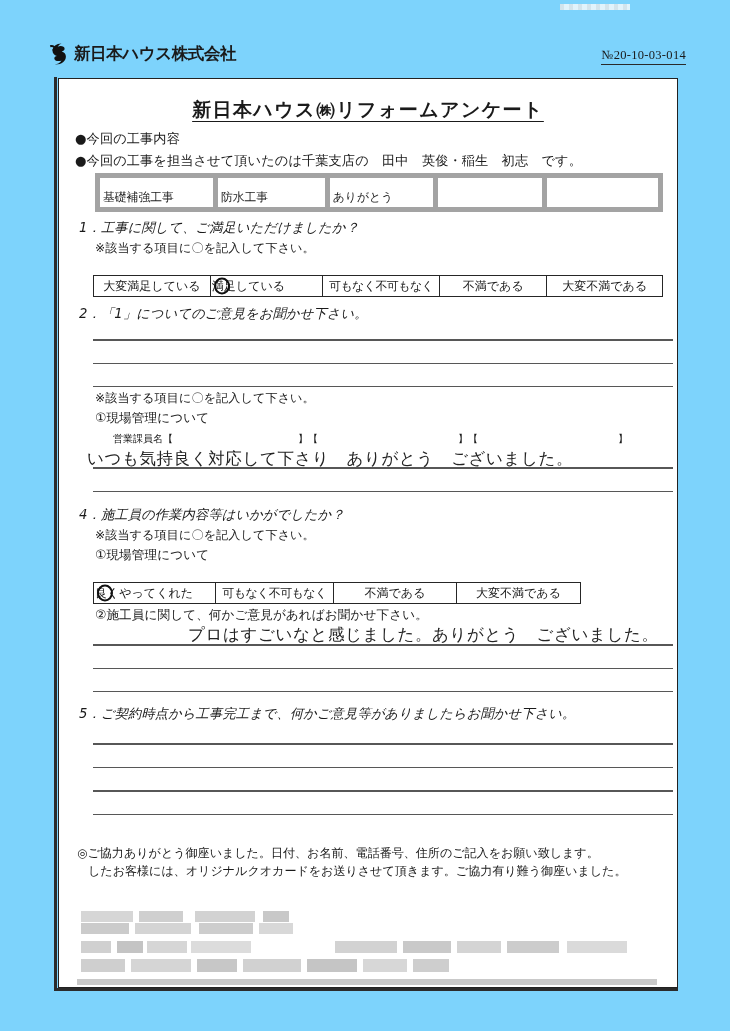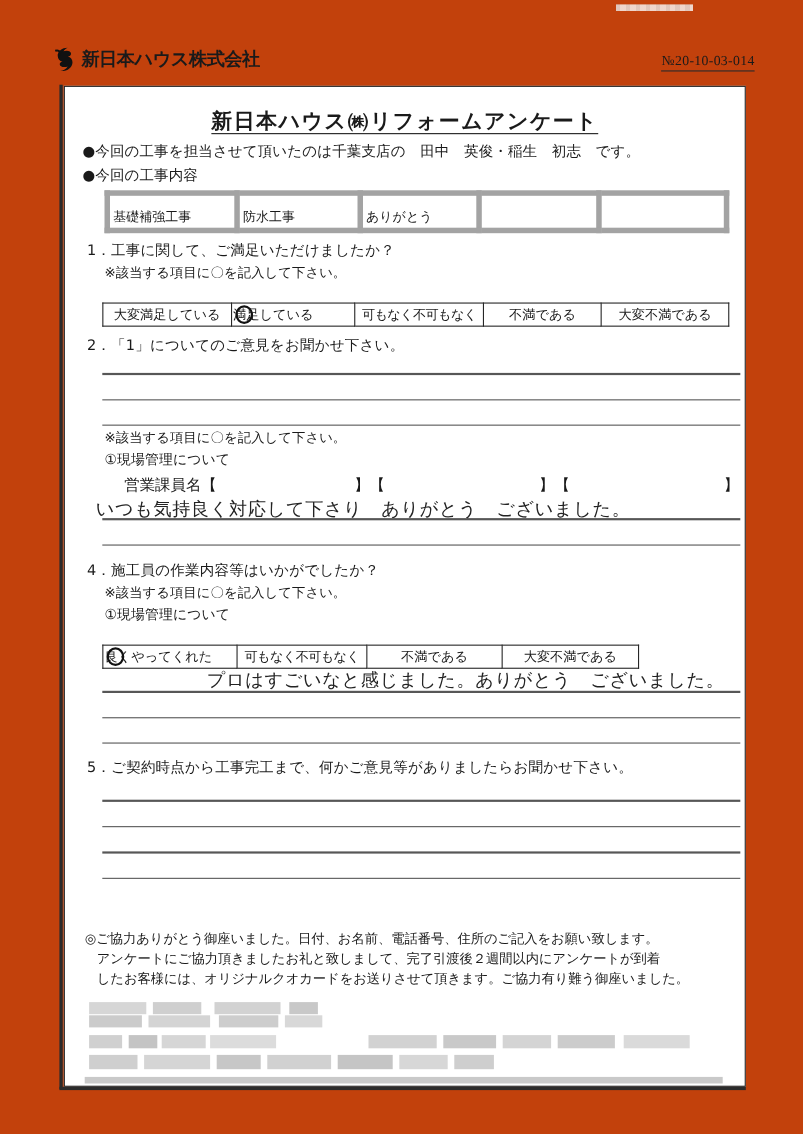--- a/index.html
+++ b/index.html
@@ -9,21 +9,21 @@
   }
   body {
     font-family: "Liberation Serif", "DejaVu Serif", serif;
     color: #1a1a1a;
   }
 
   #page {
     position: relative;
     width: 730px;
     height: 1031px;
-    background: #c2410c;
+    background: #7dd3fc;
     overflow: hidden;
   }
 
   
   .scan-top-noise {
     position: absolute;
     top: 4px;
     left: 560px;
     width: 70px;
     height: 6px;
@@ -116,20 +116,21 @@
     margin: 3px 0 0 2px;
     white-space: nowrap;
     letter-spacing: .1px;
   }
   .q-line {
     font-family: "DejaVu Sans", "Liberation Sans", sans-serif;
     font-size: 13.2px;
     margin: 0 0 0 6px;
     letter-spacing: .2px;
     white-space: nowrap;
+    font-style: italic;
   }
   .sub-line {
     font-family: "DejaVu Sans", "Liberation Sans", sans-serif;
     font-size: 12.1px;
     margin: 3px 0 2px 22px;
     letter-spacing: .1px;
     white-space: nowrap;
   }
   .sub-line2 {
     font-family: "DejaVu Sans", "Liberation Sans", sans-serif;
@@ -210,21 +211,21 @@
     letter-spacing: .6px;
   }
   .hand-wrap {
     position: absolute;
     pointer-events: none;
   }
 
   
   .brackets {
     font-family: "DejaVu Sans", "Liberation Sans", sans-serif;
-    font-size: 14px;
+    font-size: 10px;
     margin: 5px 18px 0 40px;
     display: flex;
     white-space: nowrap;
   }
   .brk { letter-spacing: 0; }
   .brk-space { display: inline-block; }
 
   
   .footer-note {
     position: absolute;
@@ -287,22 +288,22 @@
     </div>
     <div class="doc-no">№20-10-03-014</div>
   </div>
 
   <div class="sheet">
     <div class="thick-bottom"></div>
     <div class="sheet-inner">
 
       <div class="title">新日本ハウス㈱リフォームアンケート</div>
 
+      <div class="bullet-line">●今回の工事内容</div>
       <div class="bullet-line">●今回の工事を担当させて頂いたのは千葉支店の　田中　英俊・稲生　初志　です。</div>
-      <div class="bullet-line">●今回の工事内容</div>
 
       <table class="grid work">
         <tbody>
             <tr>
           <td style="width:120px">基礎補強工事</td>
           <td style="width:115px">防水工事</td>
           <td style="width:110px">ありがとう</td>
           <td style="width:115px"></td>
           <td style="width:122px"></td>
         </tr>
@@ -374,20 +375,21 @@
             <span class="mark-o"></span>
             <span>良くやってくれた</span>
           </td>
           <td class="tight" style="width:118px">可もなく不可もなく</td>
           <td style="width:123px">不満である</td>
           <td style="width:124px">大変不満である</td>
         </tr>
       </tbody>
         </table>
 
+      <div class="sub-line2">②施工員に関して、何かご意見があればお聞かせ下さい。</div>
 
       <div class="rules" style="margin-top:20px;width:580px;position:relative">
         <div class="hand-wrap" style="left:95px;top:-20px">
           <span class="hand">プロはすごいなと感じました。ありがとう　ございました。</span>
         </div>
         <div class="rule"></div>
         <div class="rule-gap"></div>
         <div class="rule"></div>
         <div class="rule-gap"></div>
         <div class="rule"></div>
@@ -402,21 +404,20 @@
         <div class="rule-gap"></div>
         <div class="rule"></div>
         <div class="rule-gap"></div>
         <div class="rule"></div>
         <div class="rule-gap"></div>
         <div class="rule"></div>
       </div>
 
       <div class="footer-note">
         <div class="l1">◎ご協力ありがとう御座いました。日付、お名前、電話番号、住所のご記入をお願い致します。</div>
-        <div class="l2">アンケートにご協力頂きましたお礼と致しまして、完了引渡後２週間以内にアンケートが到着</div>
         <div class="l3">したお客様には、オリジナルクオカードをお送りさせて頂きます。ご協力有り難う御座いました。</div>
       </div>
 
       <div class="redacted" title="">
         <div class="px" style="left:4px;  top:0px;  width:52px; height:11px; background:#d6d6d6"></div>
         <div class="px" style="left:62px; top:0px;  width:44px; height:11px; background:#cfcfcf"></div>
         <div class="px" style="left:118px;top:0px;  width:60px; height:11px; background:#d2d2d2"></div>
         <div class="px" style="left:186px;top:0px;  width:26px; height:11px; background:#c8c8c8"></div>
 
         <div class="px" style="left:4px;  top:12px; width:48px; height:11px; background:#cbcbcb"></div>

